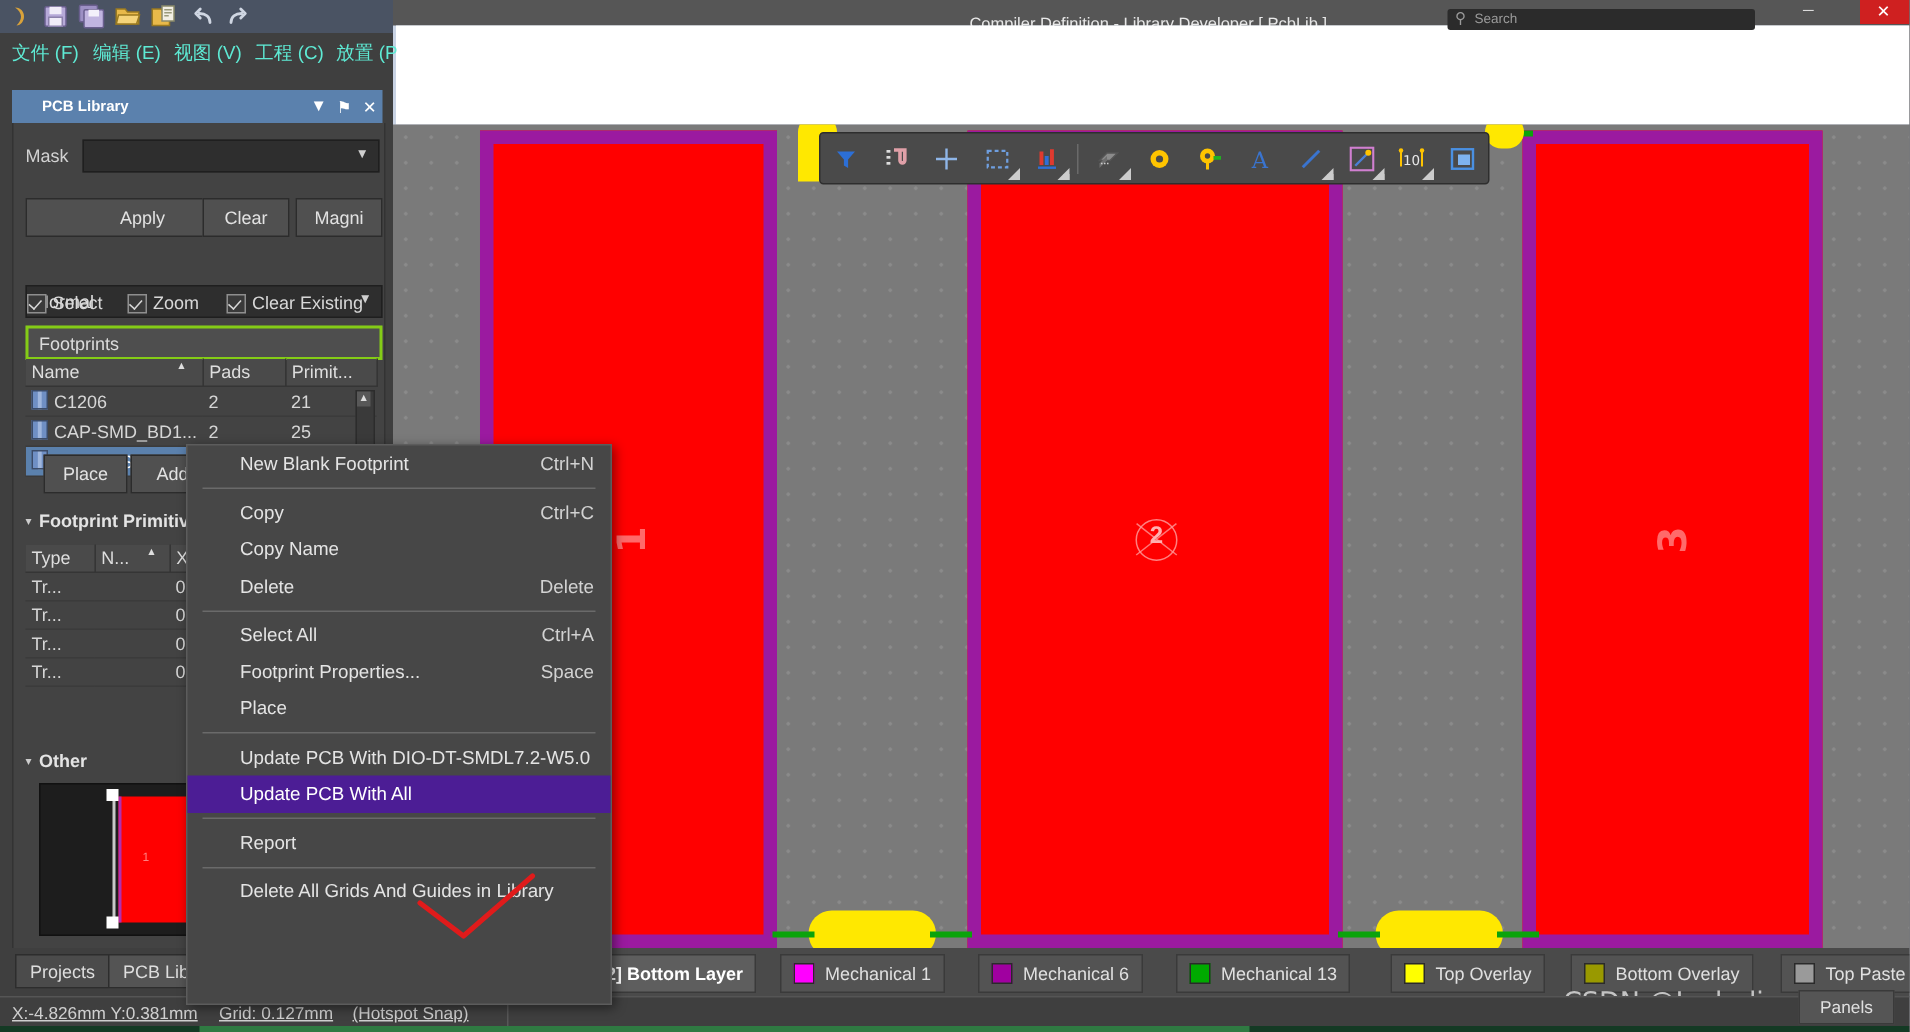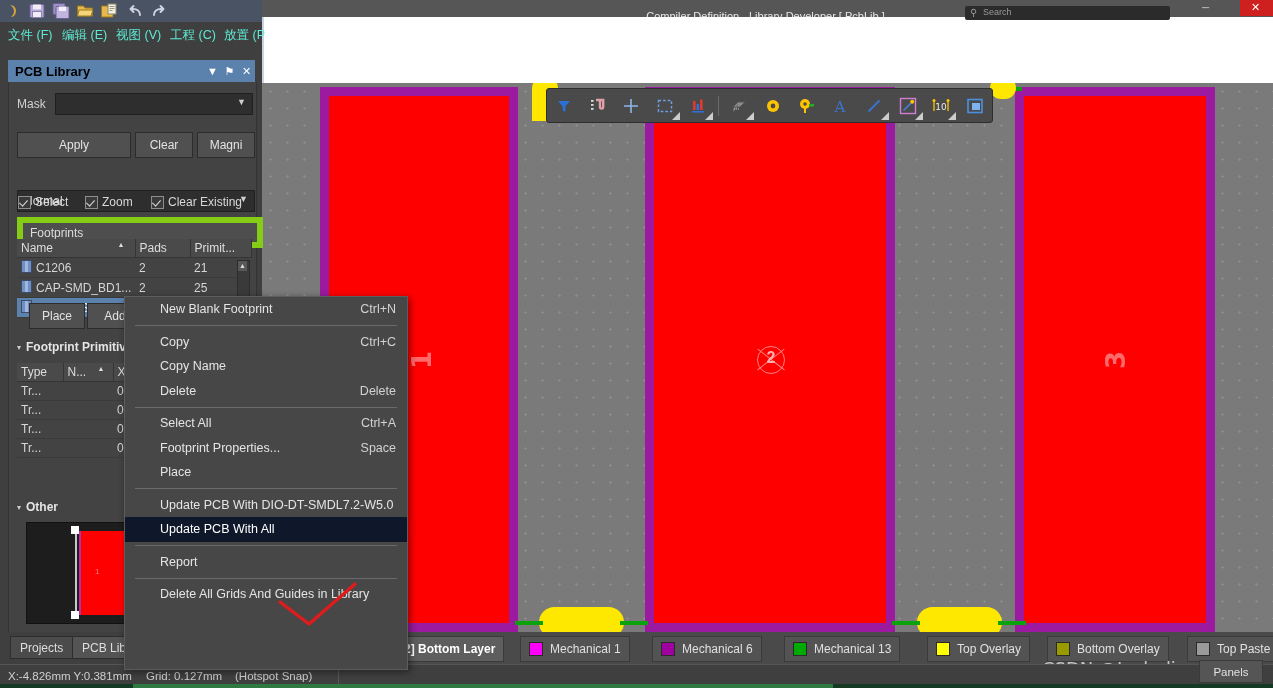--- a/index.html
+++ b/index.html
@@ -37,41 +37,41 @@
   #qat .btn{position:absolute;top:2px;width:20px;height:19px;cursor:pointer;}
   .icn{width:18px;height:18px;display:block;}
 
   
   #menubar{position:absolute;left:0;top:22px;width:262px;height:24px;background:#3f3f3f;}
   #menubar .mi{position:absolute;top:5px;font-size:12.5px;color:#5eead4;white-space:nowrap;cursor:pointer;}
 
   
   #panel-head{position:absolute;left:8px;top:60px;width:247px;height:22px;
      background:#5b81ad;display:flex;align-items:center;}
-  #panel-head .t{font-size:13px;font-weight:bold;color:#000000;margin-left:7px;flex:1;}
+  #panel-head .t{font-size:10px;font-weight:bold;color:#ffffff;margin-left:20px;flex:1;}
   #panel-head .hb{width:17px;text-align:center;color:#fff;font-size:11px;cursor:pointer;}
 
   
   #panel-body{position:absolute;left:8px;top:82px;width:247px;height:550px;background:#434343;
      border-left:1px solid #333;border-right:1px solid #333;}
 
   .lbl{font-size:12px;color:#d2d2d2;}
   .combo{background:#2e2e2e;border:1px solid #1f1f1f;height:20px;position:relative;cursor:pointer;}
   .combo .cv{position:absolute;left:6px;top:3px;font-size:12px;color:#dedede;}
   .combo .ca{position:absolute;right:6px;top:3px;font-size:9px;color:#cfcfcf;}
   .pbtn{background:#505050;border:1px solid #2c2c2c;height:24px;display:flex;align-items:center;
      justify-content:center;font-size:12px;color:#e2e2e2;cursor:pointer;}
   .chkwrap{position:absolute;display:flex;align-items:center;cursor:pointer;}
   .chk{width:11px;height:11px;background:#3a3a3a;border:1px solid #8e8e8e;margin-right:4px;
      position:relative;}
   .chk:after{content:"";position:absolute;left:2px;top:1px;width:4px;height:7px;
      border:solid #d8d8d8;border-width:0 1.6px 1.6px 0;transform:rotate(42deg);}
   .chklbl{font-size:12px;color:#d8d8d8;}
 
-  .grpbar{background:#4e4e4e;border:6px solid #84cc16;height:19px;display:flex;align-items:center;}
+  .grpbar{background:#4e4e4e;border:2px solid #84cc16;height:19px;display:flex;align-items:center;}
   .grpbar span{font-size:12px;color:#dcdcdc;margin-left:7px;}
 
   table.tbl{border-collapse:collapse;width:100%;font-size:12px;table-layout:fixed;}
   table.tbl th{background:#4a4a4a;color:#dedede;font-weight:normal;text-align:left;
      padding:2px 4px;border-right:1px solid #353535;border-bottom:1px solid #353535;
      white-space:nowrap;overflow:hidden;font-size:12px;}
   table.tbl td{padding:2px 4px;color:#d6d6d6;white-space:nowrap;overflow:hidden;
      border-bottom:1px solid #3b3b3b;font-size:12px;}
   table.tbl tr.sel td{background:#5b81ad;color:#fff;}
   .fpicon{display:inline-block;width:9px;height:11px;vertical-align:-1px;margin-right:4px;
@@ -88,21 +88,21 @@
 
   
   #ptabs{position:absolute;left:8px;top:636px;width:250px;height:22px;}
   .ptab{position:absolute;top:0;height:21px;background:#4b4b4b;border:1px solid #2d2d2d;
      display:flex;align-items:center;padding:0 9px;font-size:12px;color:#dedede;cursor:pointer;}
   .ptab.active{background:#545454;}
 
   
   #statusbar{position:absolute;left:0;top:664px;width:1273px;height:24px;background:#3f3f3f;
      border-top:1px solid #555;}
-  #statusbar .sf{position:absolute;top:5px;font-size:11.5px;color:#cfcfcf;white-space:nowrap;}
+  #statusbar .sf{position:absolute;top:5px;font-size:11.5px;color:#cfcfcf;white-space:nowrap;text-decoration:underline;}
   #statusbar .sep{position:absolute;top:3px;width:1px;height:17px;background:#585858;}
   #panels-btn{position:absolute;left:1199px;top:660px;width:62px;height:21px;background:#555;
      border:1px solid #3a3a3a;display:flex;align-items:center;justify-content:center;
      font-size:11.5px;color:#e0e0e0;cursor:pointer;}
   #greenbar{position:absolute;left:0;top:684px;width:1273px;height:4px;background:#143a24;}
   #greenbar .fill{position:absolute;left:133px;top:0;width:700px;height:4px;background:#2f7a42;}
 
   
   #canvas{position:absolute;left:262px;top:83px;width:1011px;height:549px;background:#7a7a7a;
      overflow:hidden;}
@@ -146,21 +146,21 @@
   #watermark{position:absolute;left:1042px;top:658px;font-size:18px;color:#cfcfcf;
      opacity:.92;white-space:nowrap;font-family:"DejaVu Sans",sans-serif;}
 
   
   #ctxmenu{position:absolute;left:124px;top:296px;width:282px;height:372px;background:#474747;
      border:1px solid #5c5c5c;box-shadow:2px 2px 7px rgba(0,0,0,.45);z-index:60;}
   .mrow{position:relative;height:24.5px;display:flex;align-items:center;cursor:pointer;}
   .mrow .mlab{position:absolute;left:35px;font-size:12.5px;color:#e4e4e4;white-space:nowrap;}
   .mrow .msc{position:absolute;right:11px;font-size:12.5px;color:#d2d2d2;white-space:nowrap;}
   .mrow.dis .mlab,.mrow.dis .msc{color:#8a8a8a;}
-  .mrow.hl{background:#0f172a;}
+  .mrow.hl{background:#4c1d95;}
   .mrow.hl .mlab{color:#ffffff;}
   .msep{height:1px;background:#6a6a6a;margin:3.5px 10px;}
 
   
   #annot{position:absolute;left:275px;top:580px;width:140px;height:50px;z-index:70;
      pointer-events:none;}
 </style>
 </head>
 <body>
 
@@ -407,21 +407,21 @@
 </div>
 
 <div id="panel-body">
 
   <span class="lbl abs" style="left:8px;top:15px;">Mask</span>
   <div class="combo abs" style="left:46px;top:11px;width:196px;">
     <span class="cv"></span>
     <span class="ca">▼</span>
   </div>
 
-  <div class="pbtn abs" style="left:8px;top:50px;width:112px;">Apply</div>
+  <div class="pbtn abs" style="left:8px;top:50px;width:112px;padding-left:21px;">Apply</div>
   <div class="pbtn abs" style="left:126px;top:50px;width:56px;">Clear</div>
   <div class="pbtn abs" style="left:188px;top:50px;width:56px;">Magni</div>
 
   <div class="combo abs" style="left:8px;top:86px;width:236px;">
     <span class="cv">Normal</span>
     <span class="ca">▼</span>
   </div>
 
   <div class="chkwrap" style="left:9px;top:113px;">
     <span class="chk"></span>

